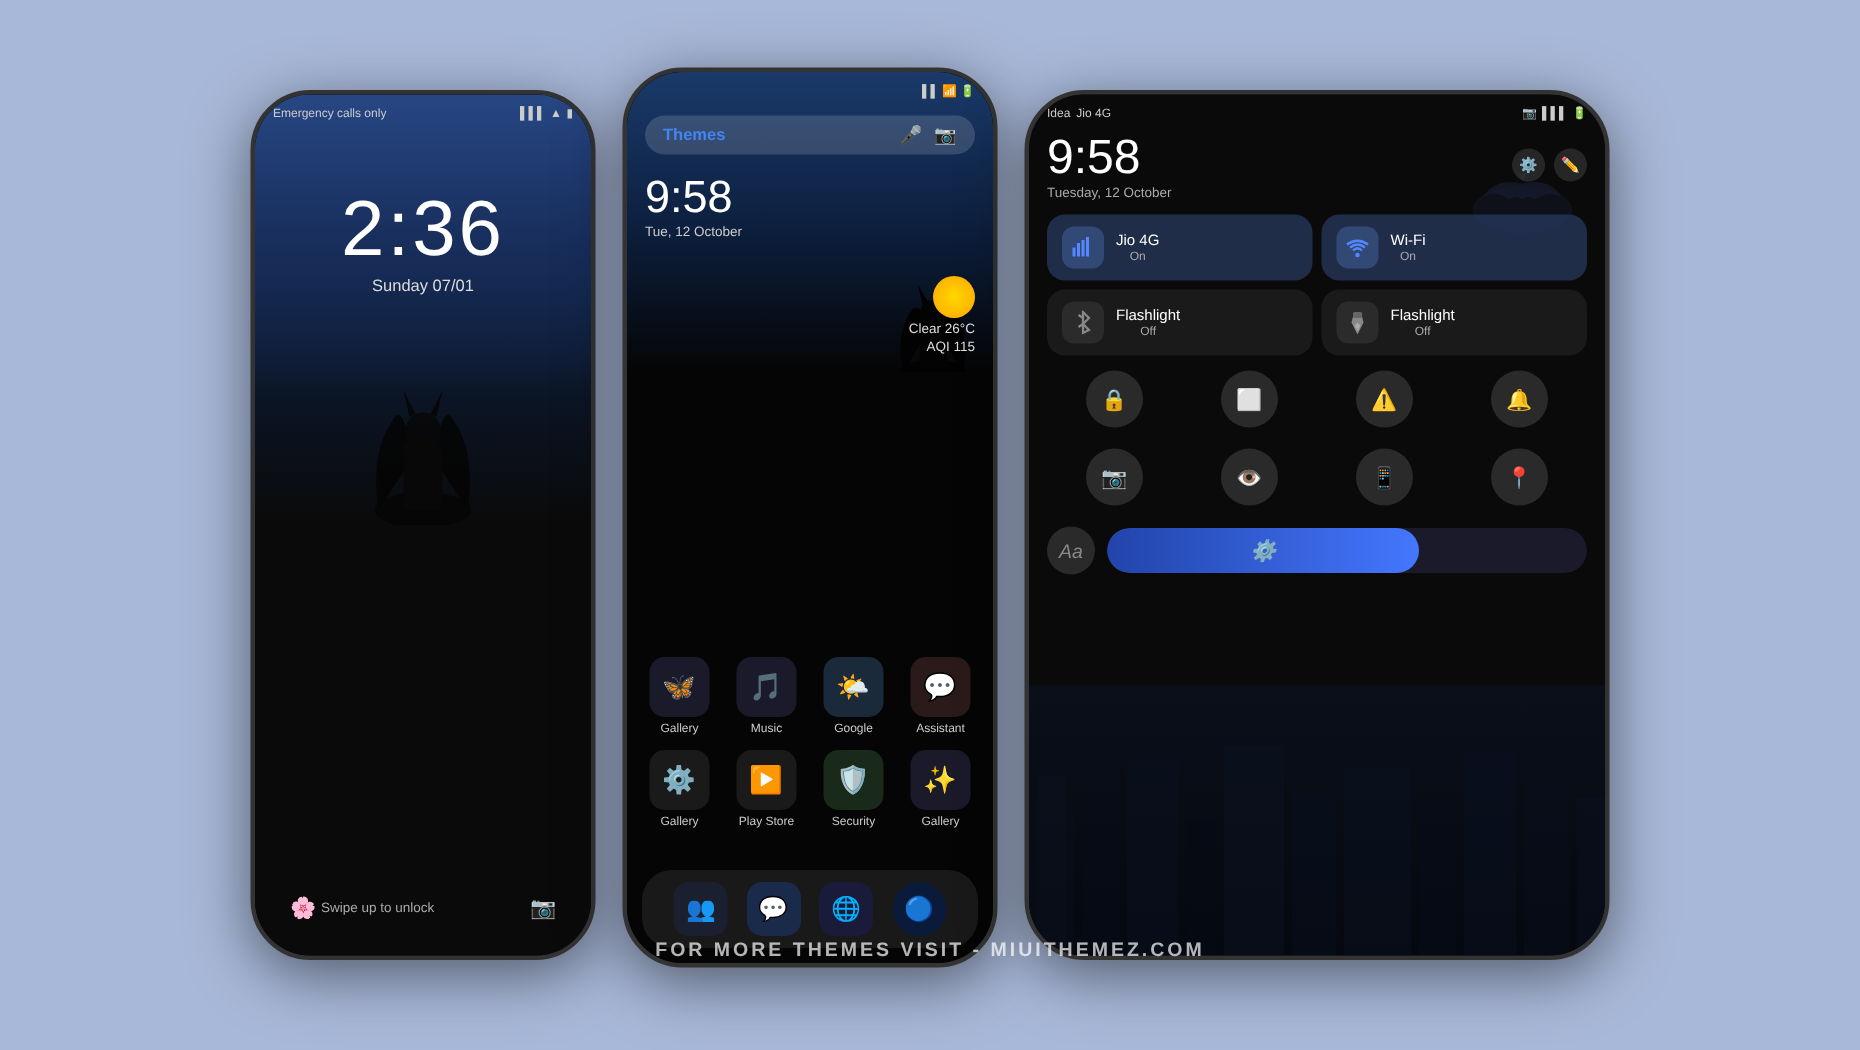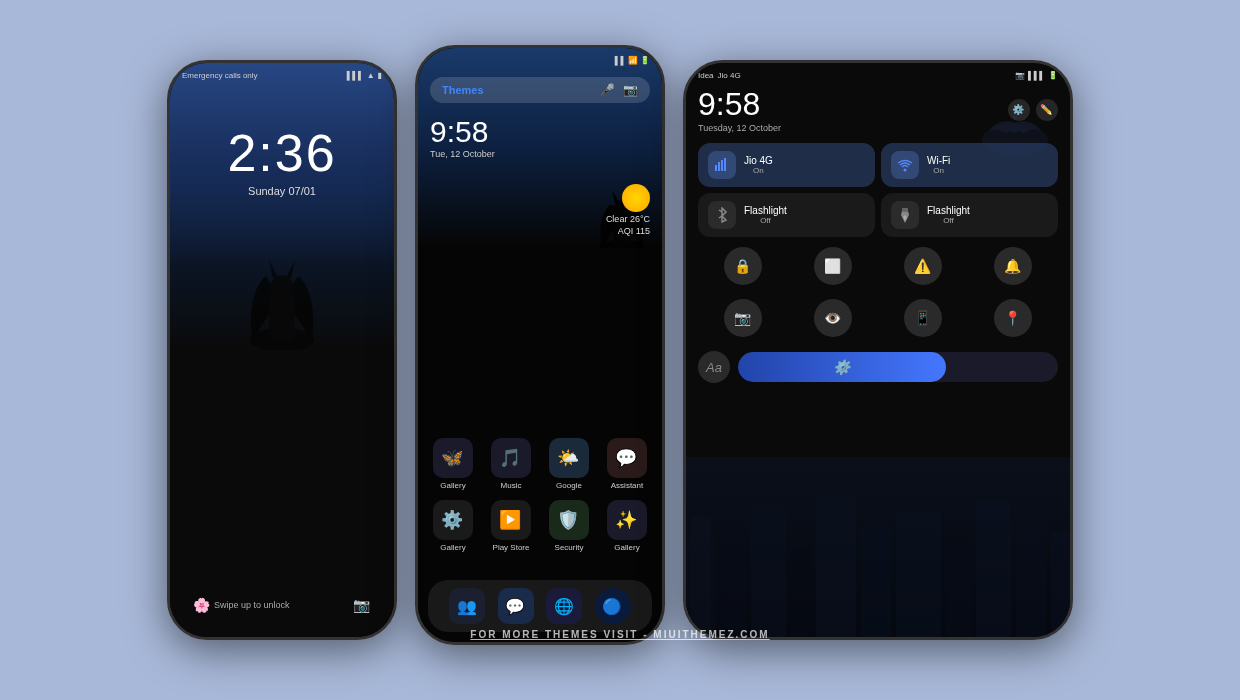--- a/index.html
+++ b/index.html
@@ -23,26 +23,25 @@
       width: 100%;
       height: 100%;
     }
 
     .watermark {
       position: absolute;
       bottom: 60px;
       left: 50%;
       transform: translateX(-50%);
       color: rgba(255,255,255,0.7);
-      font-size: 10px;
+      font-size: 13px;
       font-weight: bold;
       letter-spacing: 2px;
       white-space: nowrap;
       z-index: 100;
-      text-decoration: underline;
     }
 
     
     .phone {
       border-radius: 40px;
       background: #111;
       border: 3px solid #333;
       overflow: hidden;
       position: relative;
       box-shadow: 0 10px 40px rgba(0,0,0,0.5);

